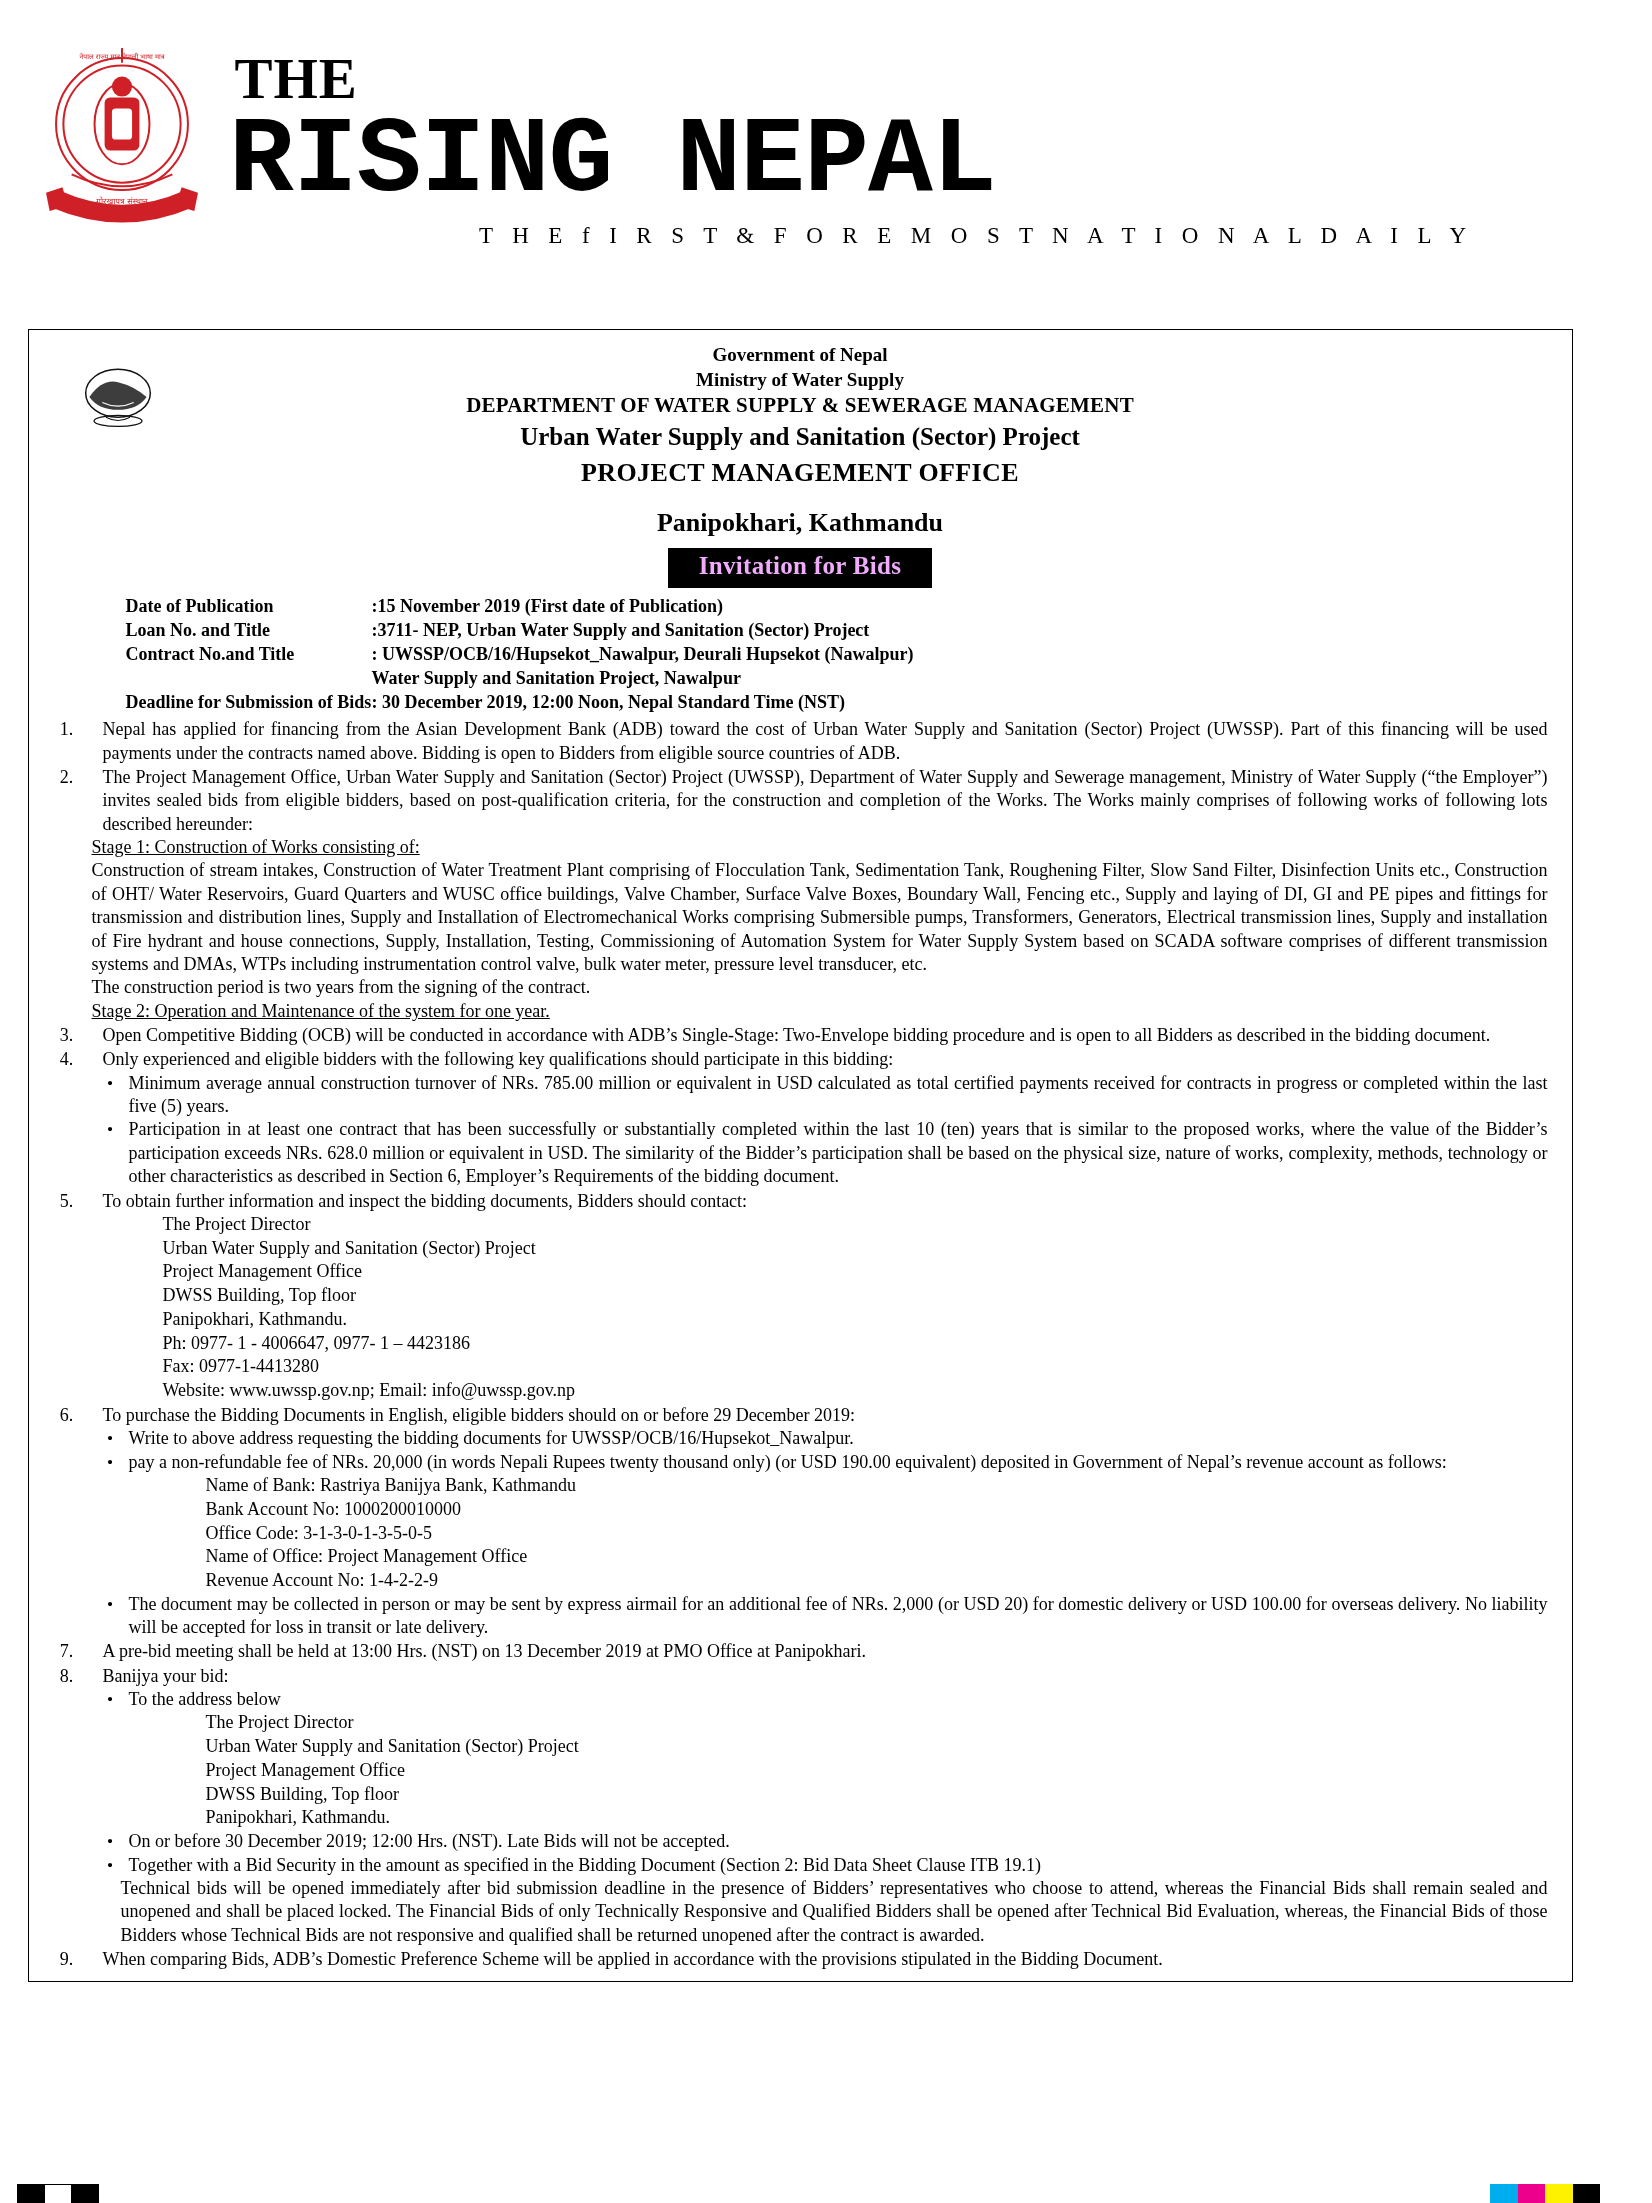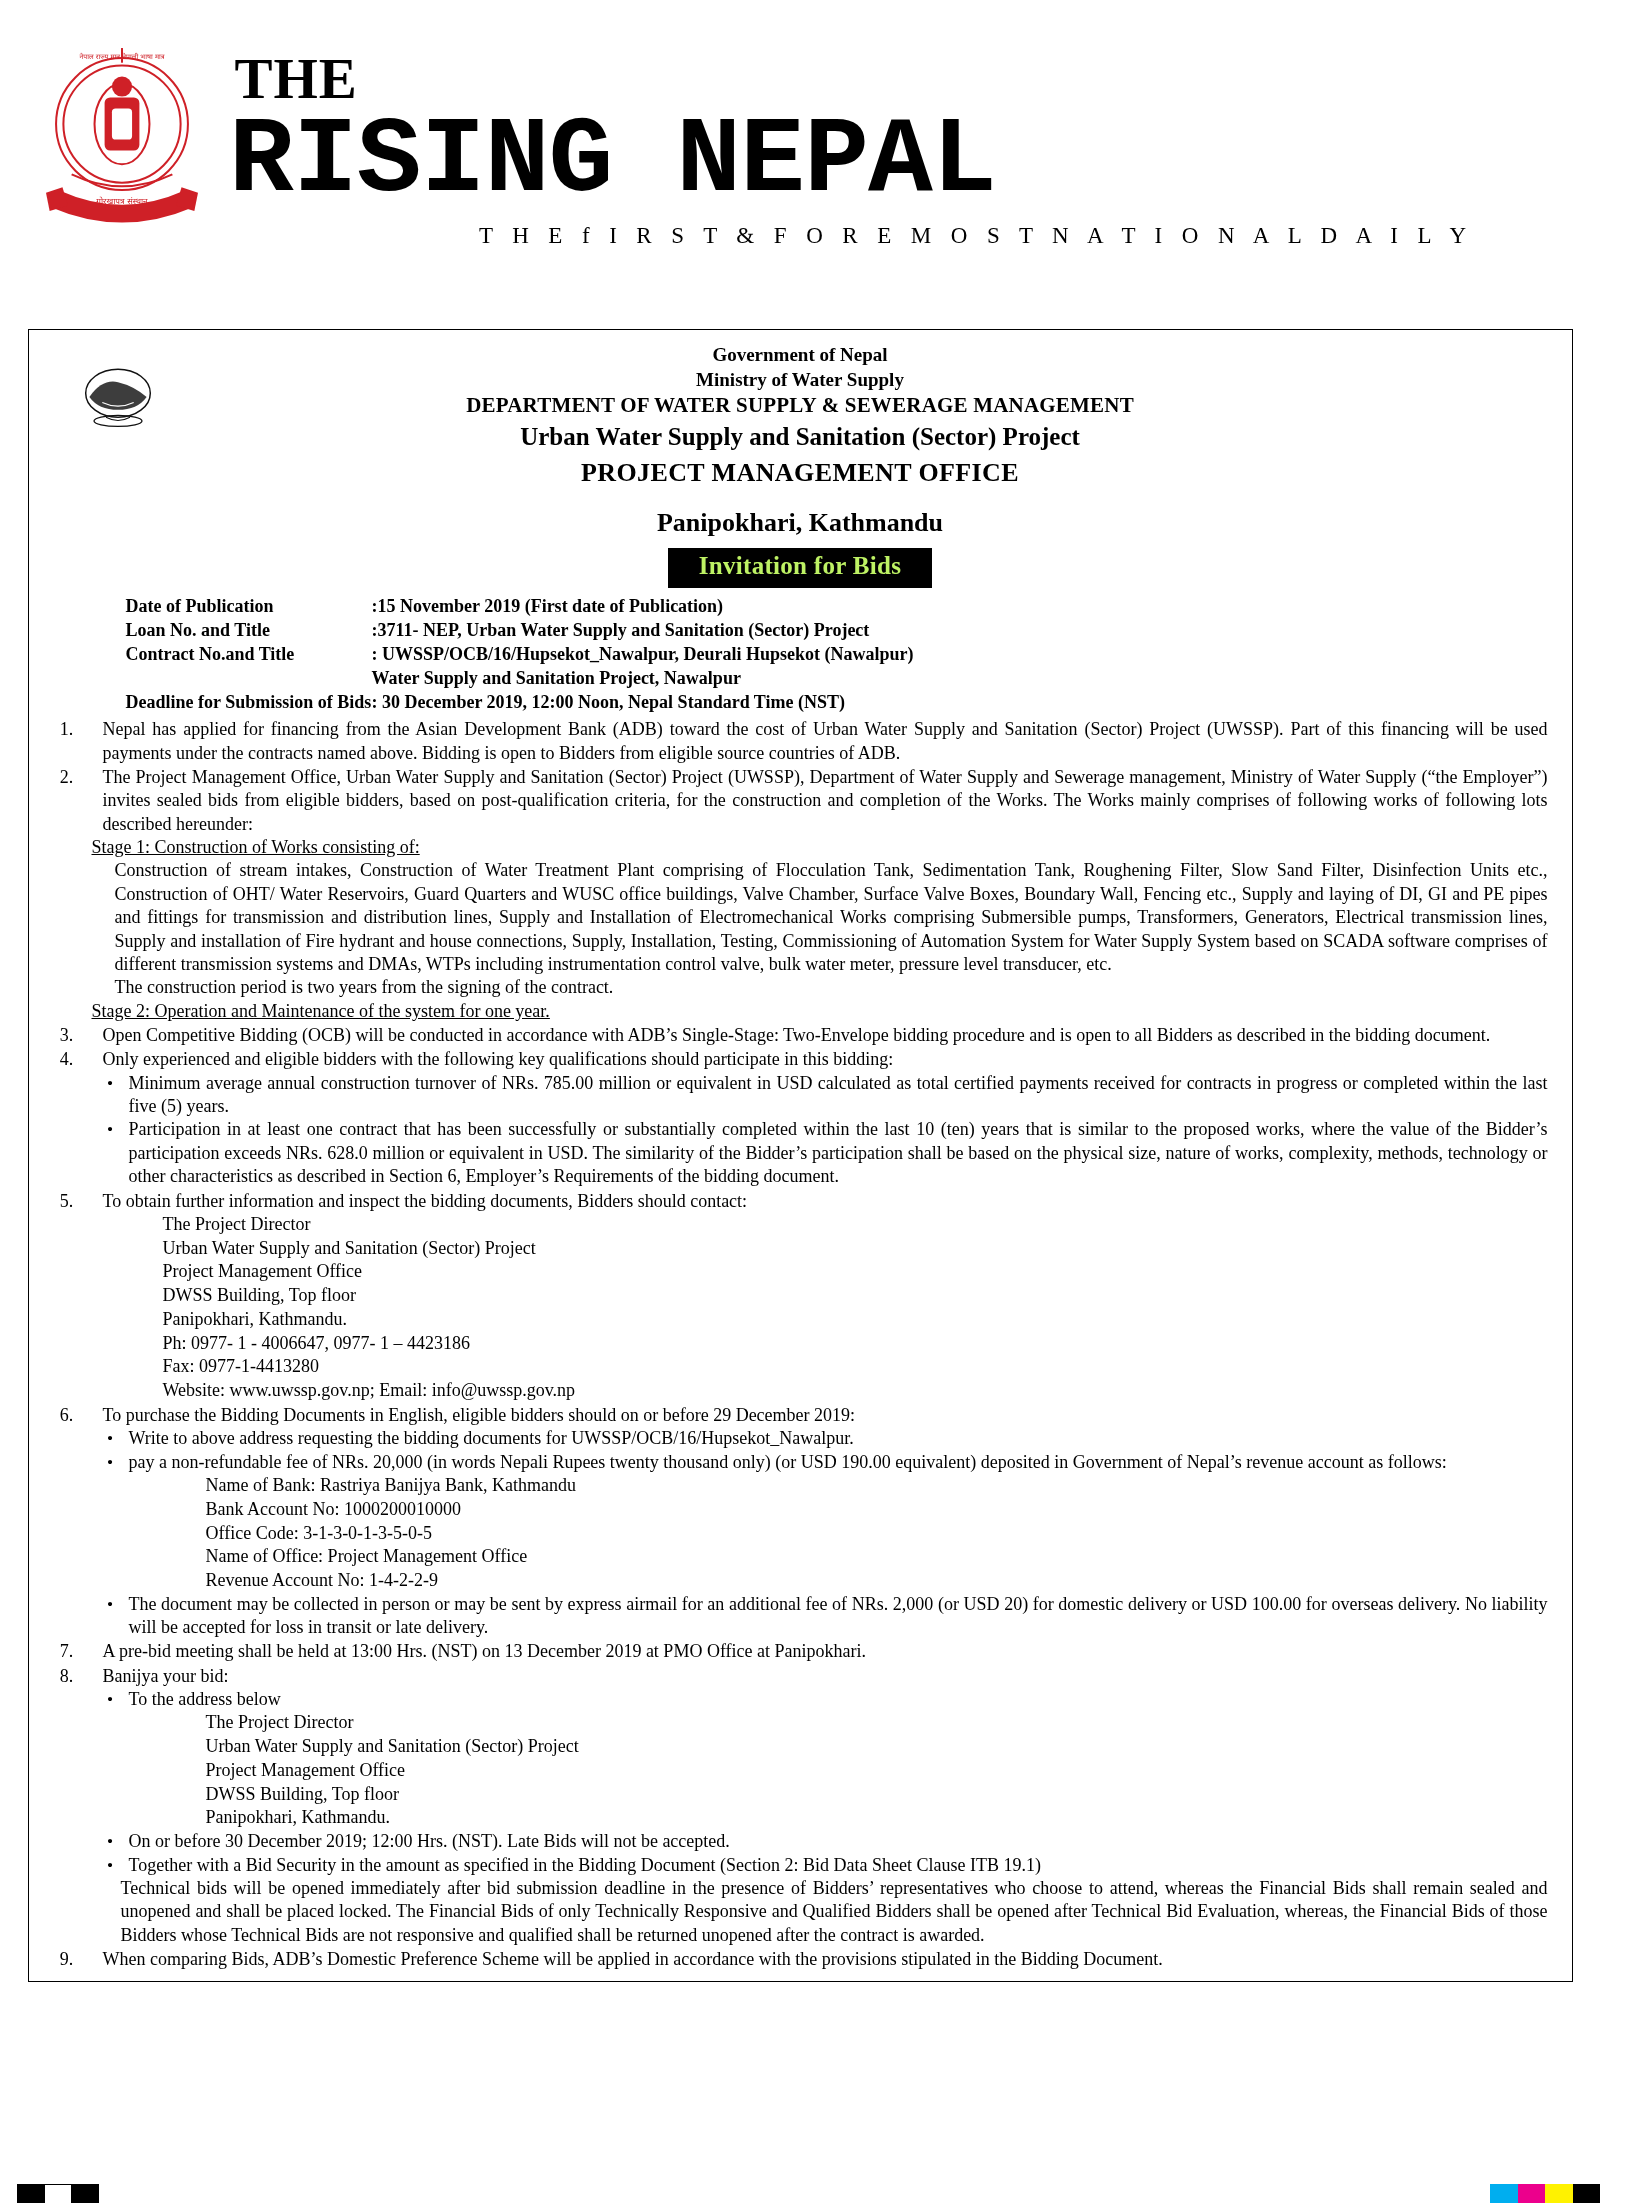--- a/index.html
+++ b/index.html
@@ -91,21 +91,21 @@
   .gh2 { font-weight: bold; font-size: 19px; }
   .gh3 { font-weight: bold; font-size: 21px; letter-spacing: 0.2px; }
   .gh4 { font-weight: bold; font-size: 25px; margin-top: 1.8px; }
   .gh5 { font-weight: bold; font-size: 26px; letter-spacing: 0.4px; margin-top: 1.8px;}
   .gh6 { font-weight: bold; font-size: 26px; margin-top: 16px;}
 
   .ifb-wrap { text-align: center; margin-top: 8.3px; margin-bottom: 6.4px; }
   .ifb {
     display: inline-block;
     background: #000;
-    color: #bef264;
+    color: #f0abfc;
     font-weight: bold;
     font-size: 25px;
     padding: 2.8px 31px 4.6px 31px;
     letter-spacing: 0.3px;
   }
 
   table.meta {
     border-collapse: collapse;
     margin-left: 73px;
     font-size: 18px;
@@ -158,21 +158,21 @@
     margin-left: 114px;
     line-height: 1.32;
   }
   .para-just { text-align: justify; }
 
   .stage-head {
     margin-left: 39px;
     font-weight: normal;
     text-decoration: underline;
   }
-  .stage-body { margin-left: 62px; text-align: justify; }
+  .stage-body { margin-left: 39px; text-align: justify; }
 
   
   .colorbar {
     position: absolute;
     left: 0;
     bottom: 0;
     width: 1653px;
     height: 24px;
   }
   .cb-left {

